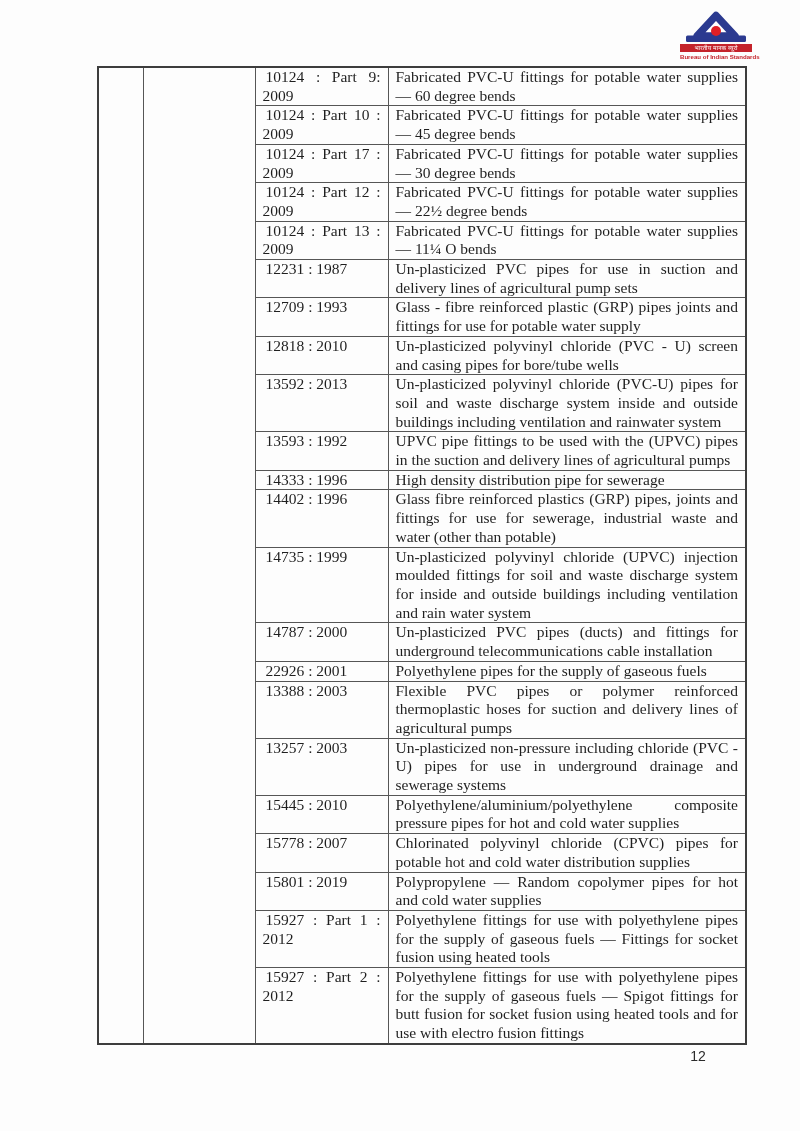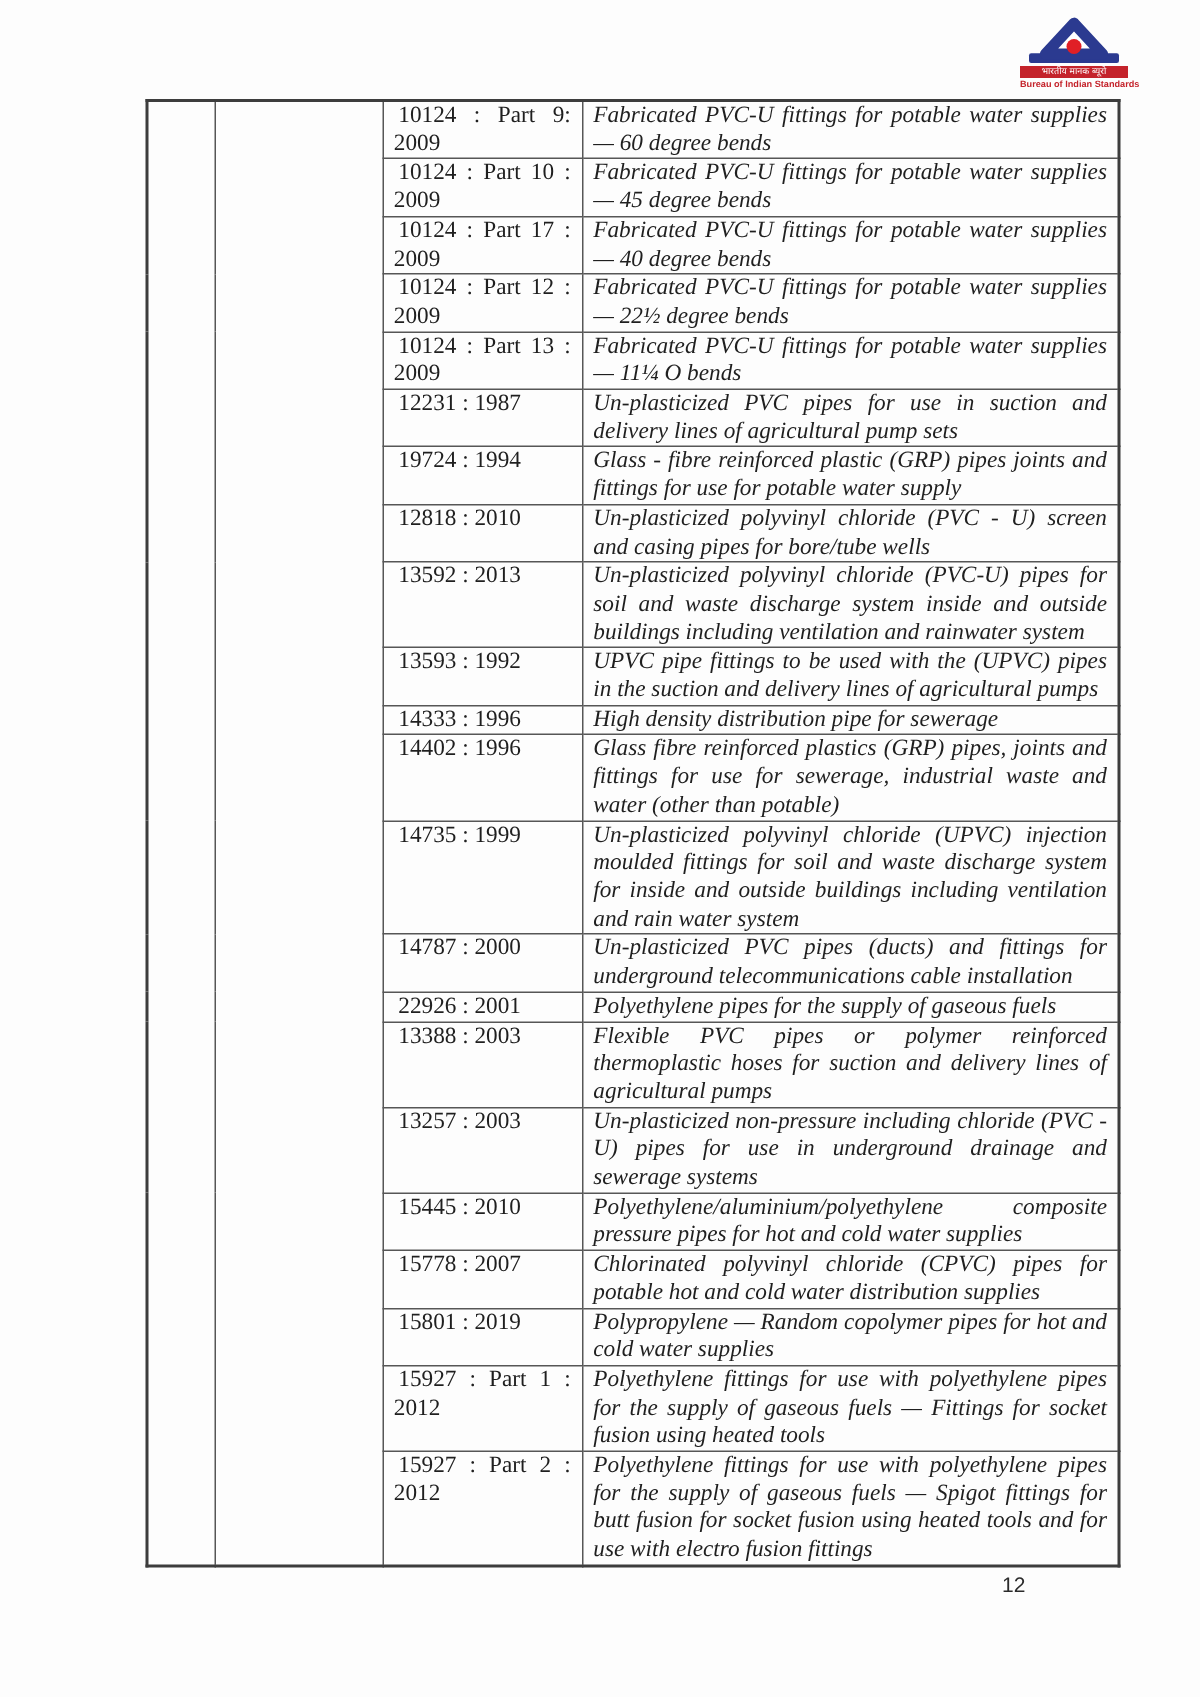--- a/index.html
+++ b/index.html
@@ -68,27 +68,27 @@
   col.c3 { width: 133px; }
   col.c4 { width: 358px; }
   td.num {
     text-align: justify;
     text-indent: 3px;
     padding: 0 8px 0 7px;
   }
   td.desc {
     text-align: justify;
     padding: 0 7px;
-    font-style: italic;
   }
 
   .pageno {
     position: absolute;
     left: 668px; top: 1048px;
     width: 60px;
+    text-align: center;
     font-family: "Liberation Sans", "DejaVu Sans", sans-serif;
     font-size: 14px;
     color: #2b2b2b;
   }
 </style>
 </head>
 <body>
 
 <div class="page">
 
@@ -115,36 +115,36 @@
           <td rowspan="22"></td>
           <td class="num">10124 : Part 9: 2009</td>
           <td class="desc">Fabricated PVC-U fittings for potable water supplies — 60 degree bends</td>
         </tr>
         <tr>
           <td class="num">10124 : Part 10 : 2009</td>
           <td class="desc">Fabricated PVC-U fittings for potable water supplies — 45 degree bends</td>
         </tr>
         <tr>
           <td class="num">10124 : Part 17 : 2009</td>
-          <td class="desc">Fabricated PVC-U fittings for potable water supplies — 40 degree bends</td>
+          <td class="desc">Fabricated PVC-U fittings for potable water supplies — 30 degree bends</td>
         </tr>
         <tr>
           <td class="num">10124 : Part 12 : 2009</td>
           <td class="desc">Fabricated PVC-U fittings for potable water supplies — 22½ degree bends</td>
         </tr>
         <tr>
           <td class="num">10124 : Part 13 : 2009</td>
           <td class="desc">Fabricated PVC-U fittings for potable water supplies — 11¼  O bends</td>
         </tr>
         <tr>
           <td class="num">12231 : 1987</td>
           <td class="desc">Un-plasticized PVC pipes for use in suction and delivery lines of agricultural pump sets</td>
         </tr>
         <tr>
-          <td class="num">19724 : 1994</td>
+          <td class="num">12709 : 1993</td>
           <td class="desc">Glass - fibre reinforced plastic (GRP) pipes joints and fittings for use for potable water supply</td>
         </tr>
         <tr>
           <td class="num">12818 : 2010</td>
           <td class="desc">Un-plasticized polyvinyl chloride (PVC - U) screen and casing pipes for bore/tube wells</td>
         </tr>
         <tr>
           <td class="num">13592 : 2013</td>
           <td class="desc">Un-plasticized polyvinyl chloride (PVC-U) pipes for soil and waste discharge system inside and outside buildings including ventilation and rainwater system</td>
         </tr>

